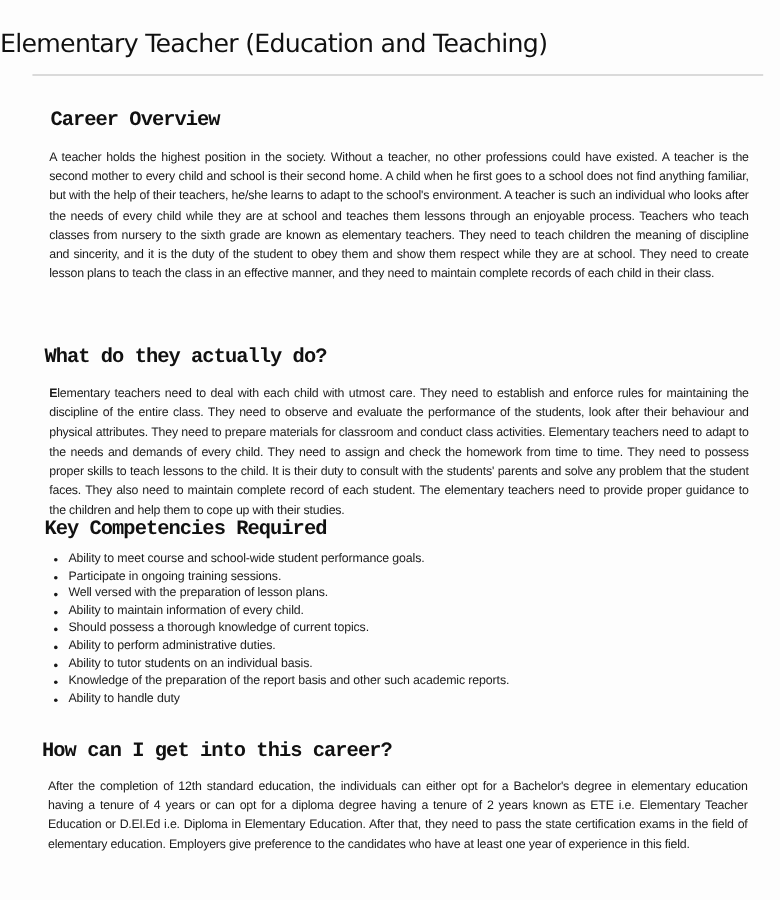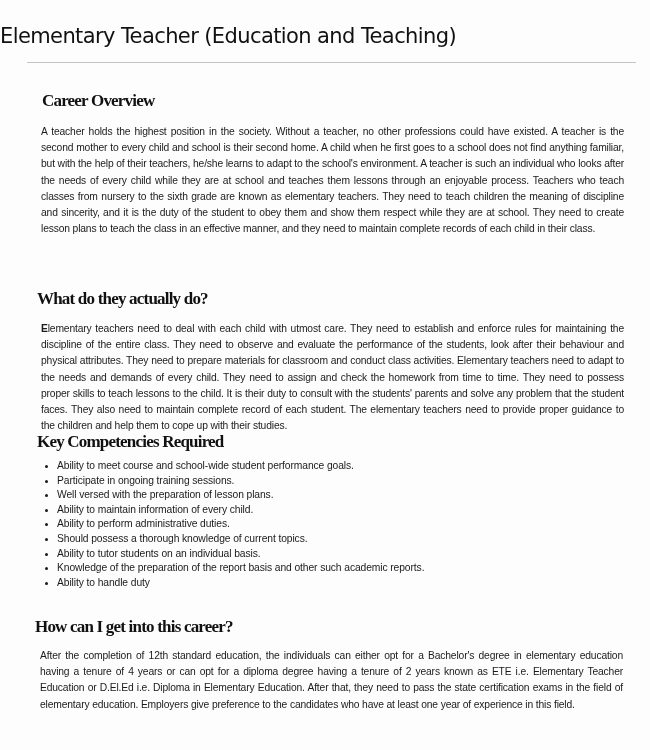--- a/index.html
+++ b/index.html
@@ -33,21 +33,21 @@
       top: 62px;
       left: 27px;
       width: 609px;
       height: 1px;
       background: #c4c4c4;
       border: 0;
       margin: 0;
     }
     .section-heading {
       position: absolute;
-      font-family: Liberation Serif, serif;
+      font-family: Liberation Mono, monospace;
       font-weight: bold;
       font-size: 17px;
       letter-spacing: -0.8px;
       color: #111;
       margin: 0;
     }
     .para {
       position: absolute;
       left: 37px;
       width: 583px;
@@ -103,22 +103,22 @@
   <p class="para" style="top:317px;"><span class="first-letter">E</span><span>lementary teachers need to deal with each child with utmost care. They need to establish and enforce rules for maintaining the discipline of the entire class. They need to observe and evaluate the performance of the students, look after their behaviour and physical attributes. They need to prepare materials for classroom and conduct class activities. Elementary teachers need to adapt to the needs and demands of every child. They need to assign and check the homework from time to time. They need to possess proper skills to teach lessons to the child. It is their duty to consult with the students' parents and solve any problem that the student faces. They also need to maintain complete record of each student. The elementary teachers need to provide proper guidance to the children and help them to cope up with their studies.</span></p>
 </section>
 
 <section>
   <h2 class="section-heading" style="top:432px; left:37px;">Key Competencies Required</h2>
   <ul class="comp-list">
     <li><span class="bullet"></span><span>Ability to meet course and school-wide student performance goals.</span></li>
     <li><span class="bullet"></span><span>Participate in ongoing training sessions.</span></li>
     <li><span class="bullet"></span><span>Well versed with the preparation of lesson plans.</span></li>
     <li><span class="bullet"></span><span>Ability to maintain information of every child.</span></li>
+    <li><span class="bullet"></span><span>Should possess a thorough knowledge of current topics.</span></li>
     <li><span class="bullet"></span><span>Ability to perform administrative duties.</span></li>
-    <li><span class="bullet"></span><span>Should possess a thorough knowledge of current topics.</span></li>
     <li><span class="bullet"></span><span>Ability to tutor students on an individual basis.</span></li>
     <li><span class="bullet"></span><span>Knowledge of the preparation of the report basis and other such academic reports.</span></li>
     <li><span class="bullet"></span><span>Ability to handle duty</span></li>
   </ul>
 </section>
 
 <section>
   <h2 class="section-heading" style="top:617px; left:35px;">How can I get into this career?</h2>
   <p class="para" style="top:644px; left:36px;">After the completion of 12th standard education, the individuals can either opt for a Bachelor's degree in elementary education having a tenure of 4 years or can opt for a diploma degree having a tenure of 2 years known as ETE i.e. Elementary Teacher Education or D.El.Ed i.e. Diploma in Elementary Education. After that, they need to pass the state certification exams in the field of elementary education. Employers give preference to the candidates who have at least one year of experience in this field.</p>
 </section>

